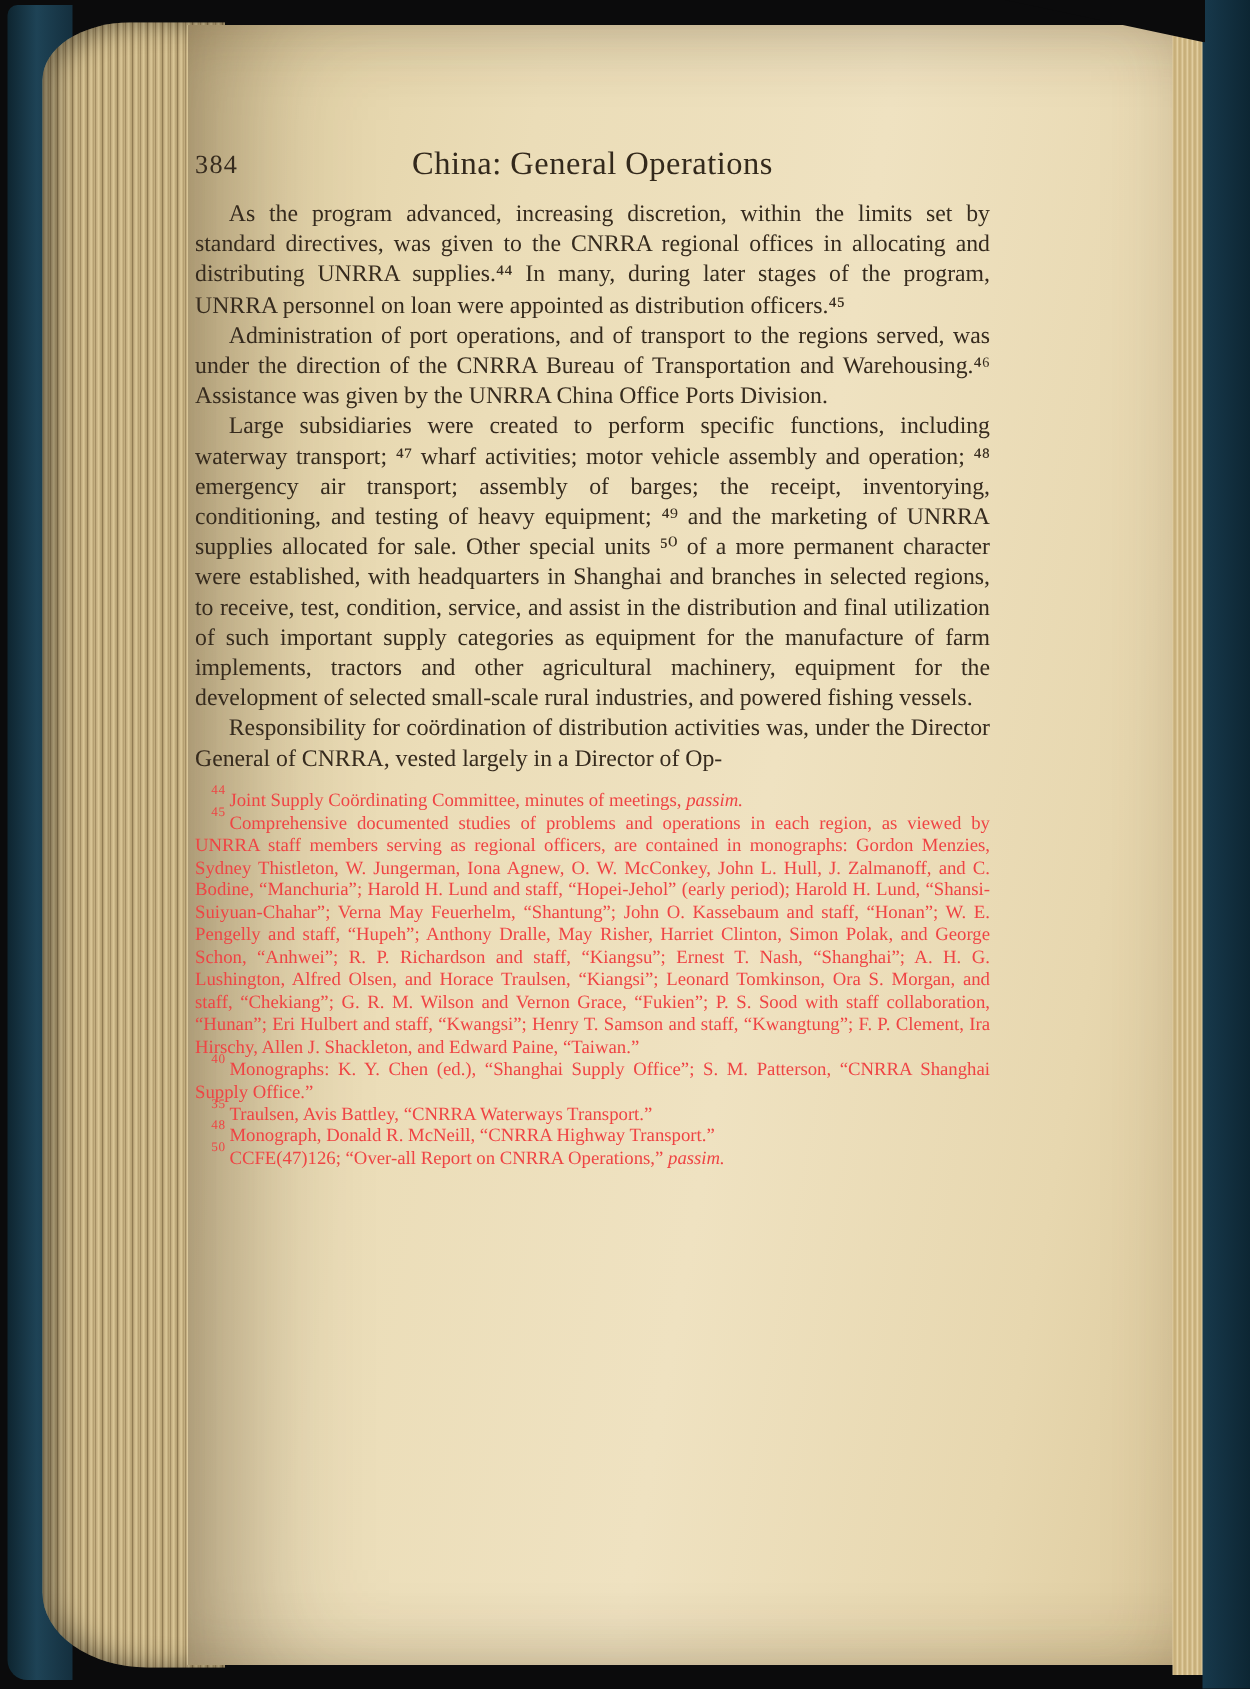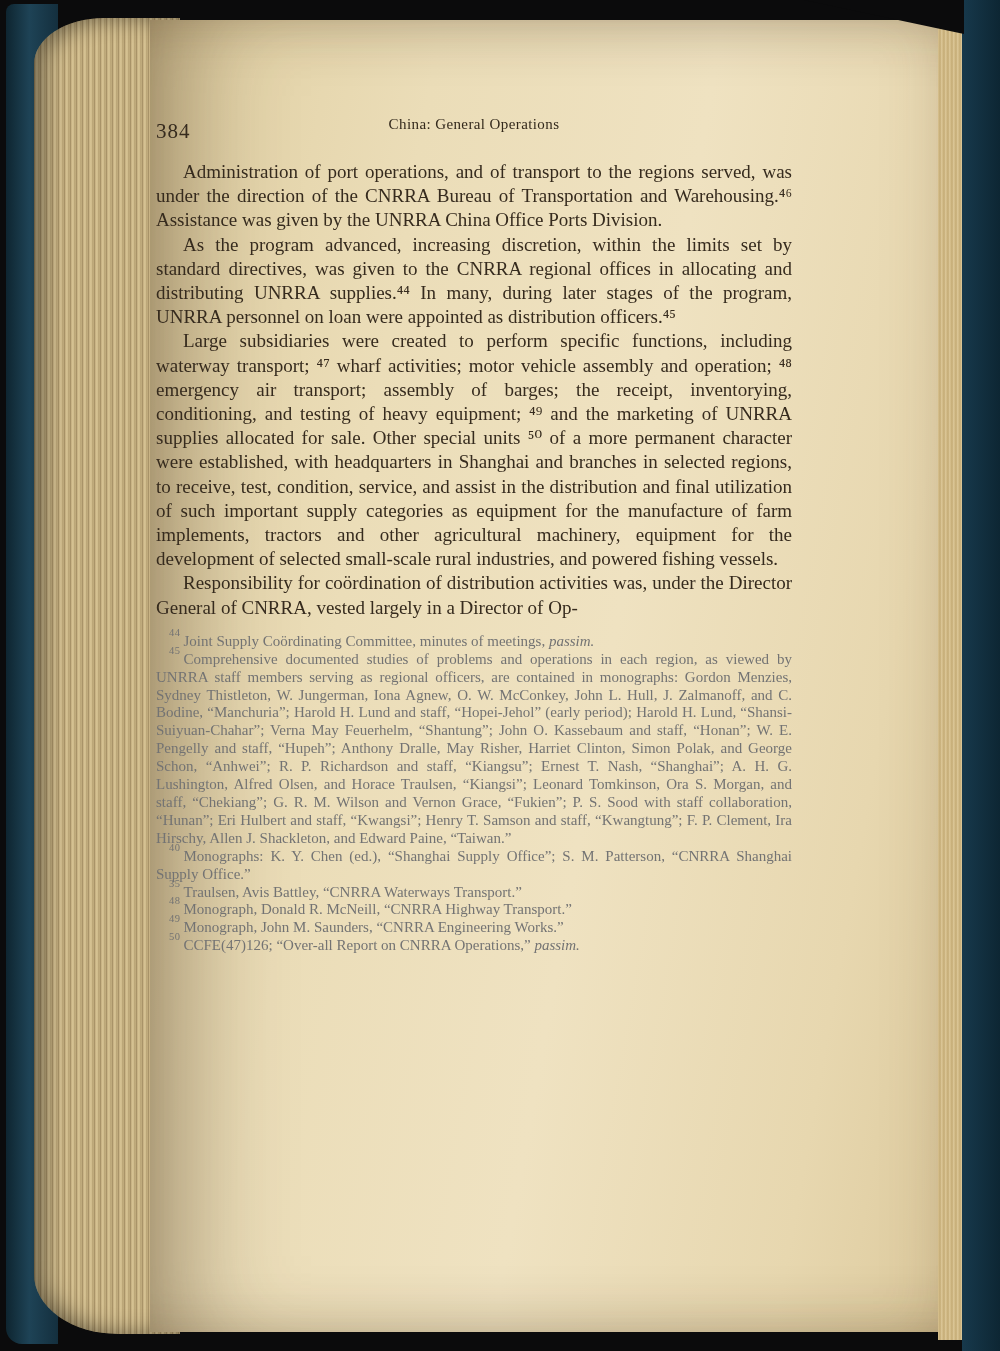--- a/index.html
+++ b/index.html
@@ -49,26 +49,26 @@
   .text{
     position:absolute;left:156px;top:116px;width:636px;
     color:#362b1e;
   }
   .header{position:relative;height:36px;}
   .pagenum{
     position:absolute;left:0;top:3px;
     font-size:21px;letter-spacing:1px;
   }
   .title{
-    text-align:center;font-size:15px;letter-spacing:.4px;
+    text-align:center;font-size:26px;letter-spacing:.4px;
     color:#33291c;
   }
   .body-text{margin-top:8px;font-size:19px;line-height:24.2px;text-align:justify;}
   .body-text p{margin:0;text-indent:27px;}
-  .footnotes{margin-top:13px;font-size:15px;line-height:17.9px;text-align:justify;color:#737373;}
+  .footnotes{margin-top:13px;font-size:15px;line-height:17.9px;text-align:justify;color:#ef4444;}
   .footnotes p{margin:0;text-indent:13px;}
   sup.fnm{
     font-size:10.5px;line-height:0;position:relative;top:-4px;
     margin-right:3px;letter-spacing:.5px;
   }
   em{font-style:italic;}
 </style>
 </head>
 <body>
 
@@ -79,28 +79,27 @@
 <div class="spine-right"></div>
 <div class="corner-tr"></div>
 
 <div class="text">
   <div class="header">
     <span class="pagenum">384</span>
     <div class="title">China: General Operations</div>
   </div>
 
   <div class="body-text">
+    <p>As the program advanced, increasing discretion, within the limits set by standard directives, was given to the CNRRA regional offices in allocating and distributing UNRRA supplies.⁴⁴ In many, during later stages of the program, UNRRA personnel on loan were appointed as distribution officers.⁴⁵</p>
     <p>Administration of port operations, and of transport to the regions served, was under the direction of the CNRRA Bureau of Transportation and Warehousing.⁴⁶ Assistance was given by the UNRRA China Office Ports Division.</p>
-    <p>As the program advanced, increasing discretion, within the limits set by standard directives, was given to the CNRRA regional offices in allocating and distributing UNRRA supplies.⁴⁴ In many, during later stages of the program, UNRRA personnel on loan were appointed as distribution officers.⁴⁵</p>
     <p>Large subsidiaries were created to perform specific functions, including waterway transport; ⁴⁷ wharf activities; motor vehicle assembly and operation; ⁴⁸ emergency air transport; assembly of barges; the receipt, inventorying, conditioning, and testing of heavy equipment; ⁴⁹ and the marketing of UNRRA supplies allocated for sale. Other special units ⁵⁰ of a more permanent character were established, with headquarters in Shanghai and branches in selected regions, to receive, test, condition, service, and assist in the distribution and final utilization of such important supply categories as equipment for the manufacture of farm implements, tractors and other agricultural machinery, equipment for the development of selected small-scale rural industries, and powered fishing vessels.</p>
     <p>Responsibility for coördination of distribution activities was, under the Director General of CNRRA, vested largely in a Director of Op-</p>
   </div>
 
   <div class="footnotes">
     <p><sup class="fnm">44</sup><span>Joint Supply Coördinating Committee, minutes of meetings, </span><em>passim.</em></p>
     <p><sup class="fnm">45</sup><span>Comprehensive documented studies of problems and operations in each region, as viewed by UNRRA staff members serving as regional officers, are contained in monographs: Gordon Menzies, Sydney Thistleton, W. Jungerman, Iona Agnew, O. W. McConkey, John L. Hull, J. Zalmanoff, and C. Bodine, “Manchuria”; Harold H. Lund and staff, “Hopei-Jehol” (early period); Harold H. Lund, “Shansi-Suiyuan-Chahar”; Verna May Feuerhelm, “Shantung”; John O. Kassebaum and staff, “Honan”; W. E. Pengelly and staff, “Hupeh”; Anthony Dralle, May Risher, Harriet Clinton, Simon Polak, and George Schon, “Anhwei”; R. P. Richardson and staff, “Kiangsu”; Ernest T. Nash, “Shanghai”; A. H. G. Lushington, Alfred Olsen, and Horace Traulsen, “Kiangsi”; Leonard Tomkinson, Ora S. Morgan, and staff, “Chekiang”; G. R. M. Wilson and Vernon Grace, “Fukien”; P. S. Sood with staff collaboration, “Hunan”; Eri Hulbert and staff, “Kwangsi”; Henry T. Samson and staff, “Kwangtung”; F. P. Clement, Ira Hirschy, Allen J. Shackleton, and Edward Paine, “Taiwan.”</span><em></em></p>
     <p><sup class="fnm">40</sup><span>Monographs: K. Y. Chen (ed.), “Shanghai Supply Office”; S. M. Patterson, “CNRRA Shanghai Supply Office.”</span><em></em></p>
     <p><sup class="fnm">35</sup><span>Traulsen, Avis Battley, “CNRRA Waterways Transport.”</span><em></em></p>
     <p><sup class="fnm">48</sup><span>Monograph, Donald R. McNeill, “CNRRA Highway Transport.”</span><em></em></p>
-    <p><sup class="fnm">49</sup><span>Monograph, John M. Saunders, “CNRRA Engineering Works.”</span><em></em></p>
     <p><sup class="fnm">50</sup><span>CCFE(47)126; “Over-all Report on CNRRA Operations,” </span><em>passim.</em></p>
   </div>
 </div>
 
 </body></html>

